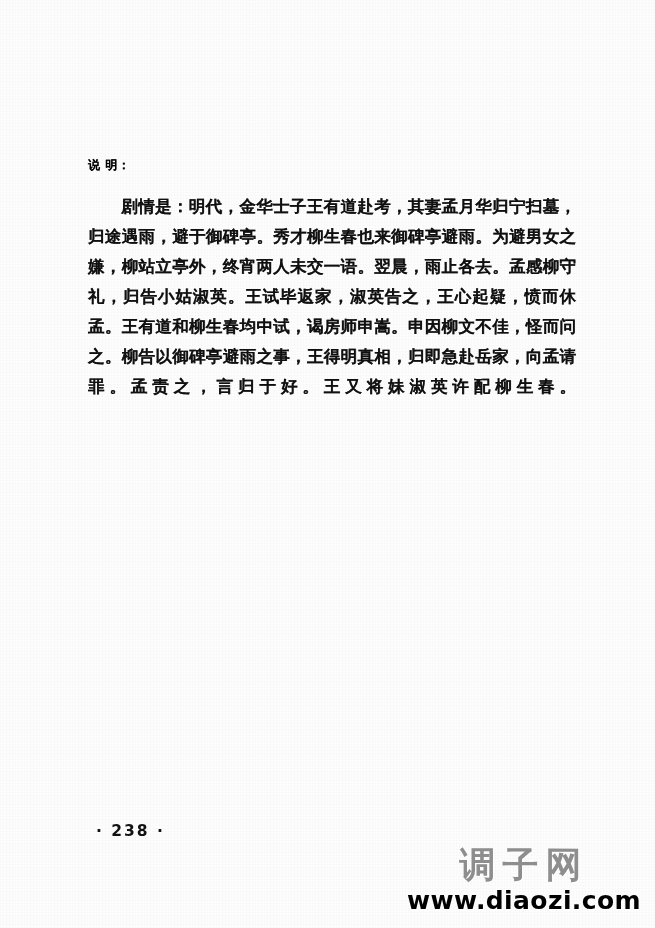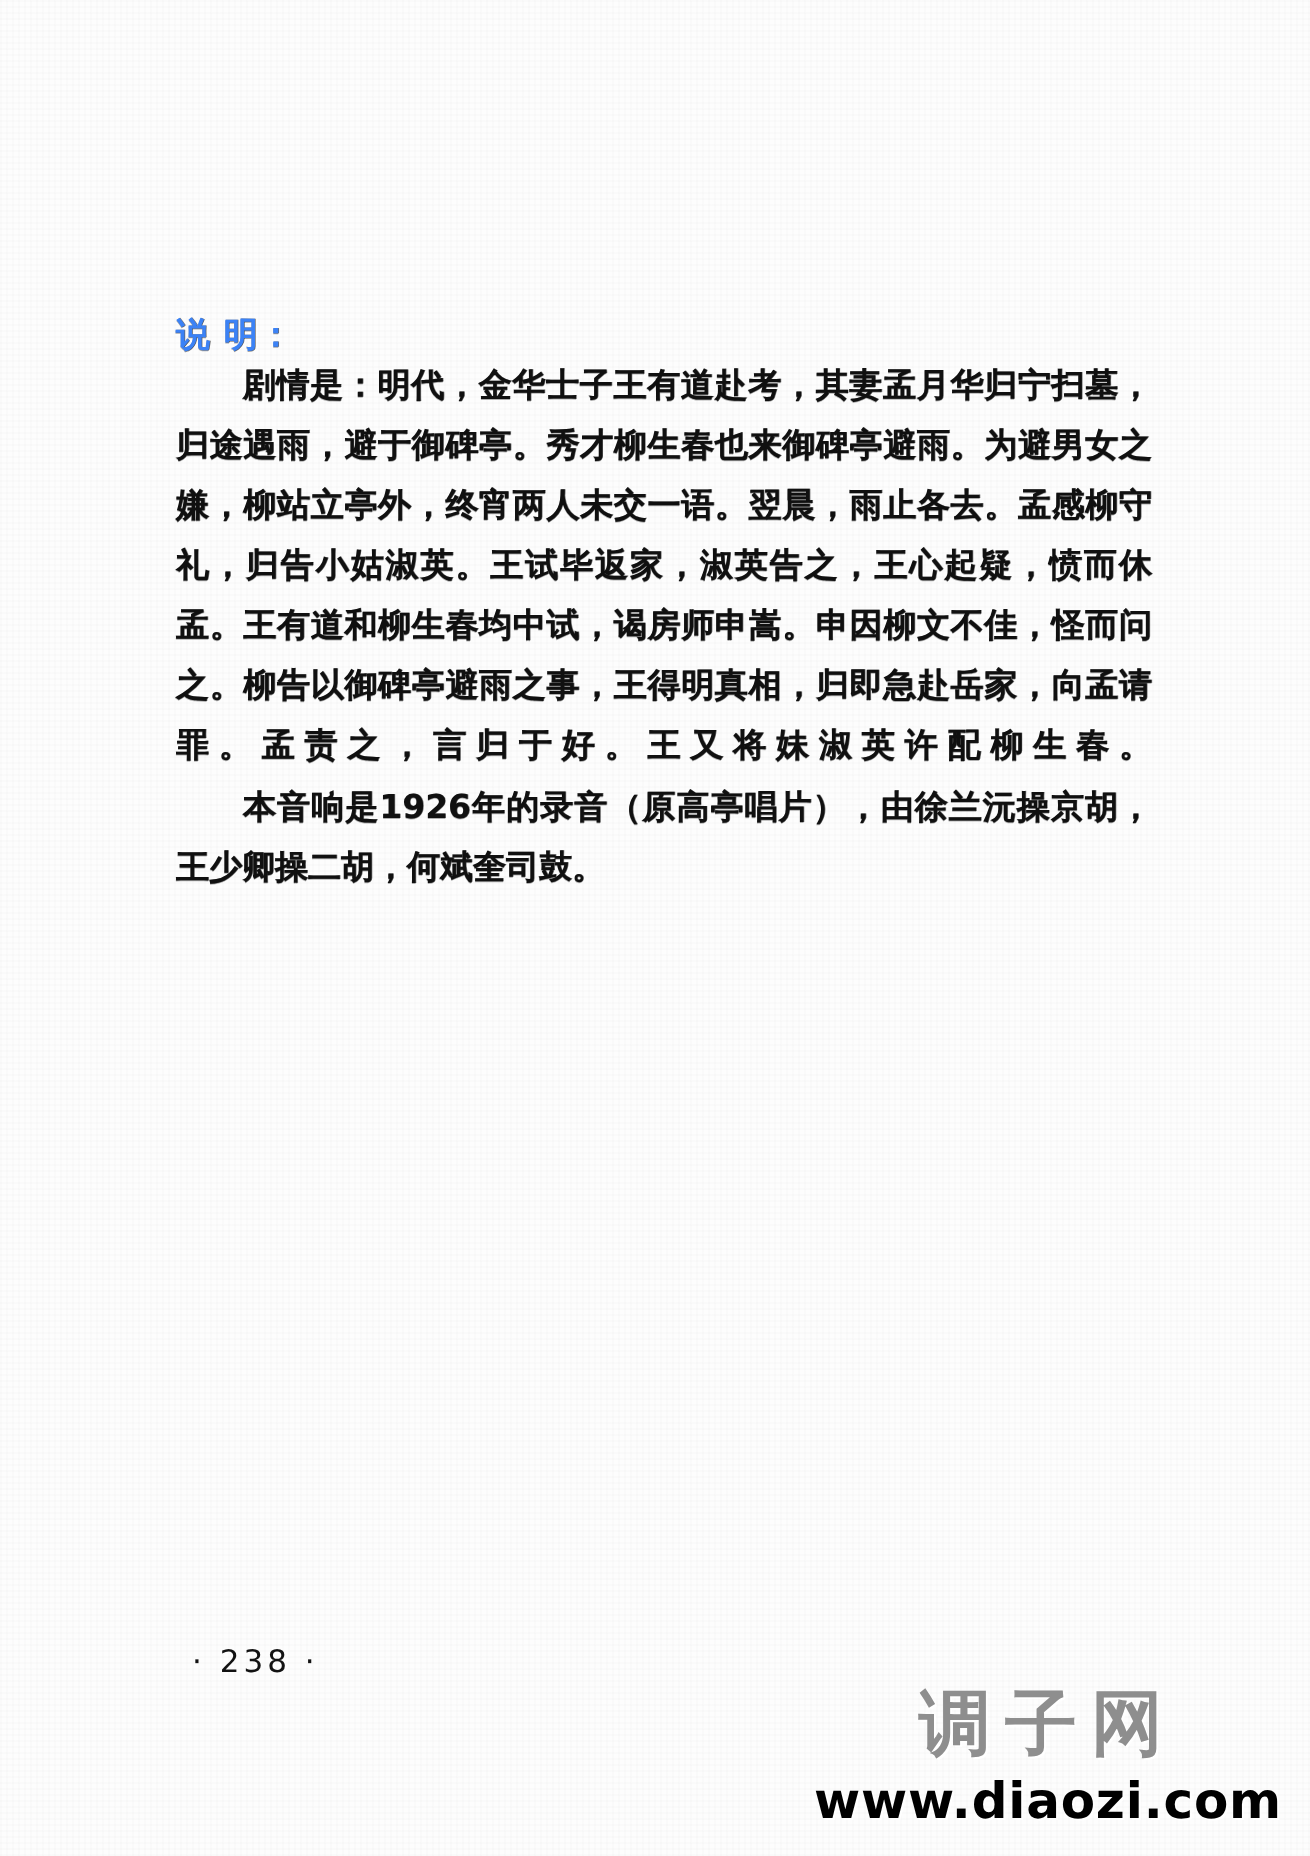--- a/index.html
+++ b/index.html
@@ -37,25 +37,25 @@
   #content {
     position: absolute;
     left: 88px;
     top: 158px;
     width: 488px;
     z-index: 2;
   }
 
   .section-heading {
     font-family: "DejaVu Sans", sans-serif;
-    font-size: 17px;
+    font-size: 12px;
     font-weight: bold;
-    color: #3b82f6;
+    color: #000000;
     letter-spacing: 0.5px;
-    margin: 0 0 0 0;
+    margin: 0 0 20px 0;
     line-height: 1.2;
     text-shadow: 0.35px 0 0 rgba(0,0,0,0.55), 0 0.35px 0 rgba(0,0,0,0.35);
   }
 
   .para {
     font-family: "DejaVu Sans", sans-serif;
     font-size: 16.5px;
     font-weight: bold;
     color: #101010;
     line-height: 30px;
@@ -75,37 +75,37 @@
   .para.justify-last {
     text-align-last: justify;
   }
 
   #page-number {
     position: absolute;
     left: 96px;
     top: 822px;
     font-family: "DejaVu Sans", sans-serif;
     font-size: 15.5px;
-    font-weight: normal;
+    font-weight: bold;
     color: #121212;
     letter-spacing: 2px;
     z-index: 2;
   }
 
   #watermark {
     position: absolute;
     right: 14px;
     bottom: 14px;
     text-align: center;
     z-index: 3;
     user-select: none;
   }
 
   #watermark .wm-cn {
-    font-family: Liberation Mono, monospace;
+    font-family: Liberation Serif, serif;
     font-size: 36px;
     font-weight: bold;
     color: #8e8e8e;
     letter-spacing: 7px;
     line-height: 1.08;
     text-shadow: 1px 1px 0 rgba(255,255,255,0.85);
   }
 
   #watermark .wm-url {
     font-family: "DejaVu Sans", sans-serif;
@@ -123,21 +123,20 @@
 
 <div id="page">
 
   <div id="content">
 
     <h2 class="section-heading">说  明：</h2>
 
 
     <p class="para justify-last"><span class="indent"></span><span>剧情是：明代，金华士子王有道赴考，其妻孟月华归宁扫墓，归途遇雨，避于御碑亭。秀才柳生春也来御碑亭避雨。为避男女之嫌，柳站立亭外，终宵两人未交一语。翌晨，雨止各去。孟感柳守礼，归告小姑淑英。王试毕返家，淑英告之，王心起疑，愤而休孟。王有道和柳生春均中试，谒房师申嵩。申因柳文不佳，怪而问之。柳告以御碑亭避雨之事，王得明真相，归即急赴岳家，向孟请罪。孟责之，言归于好。王又将妹淑英许配柳生春。</span></p>
 
-    <p class="para"><span class="indent"></span><span>本音响是1926年的录音（原高亭唱片），由徐兰沅操京胡，王少卿操二胡，何斌奎司鼓。</span></p>
 
   </div>
 
   <div id="page-number">· 238 ·</div>
 
   <div id="watermark">
     <div class="wm-cn">调子网</div>
     <div class="wm-url">www.diaozi.com</div>
   </div>
 

